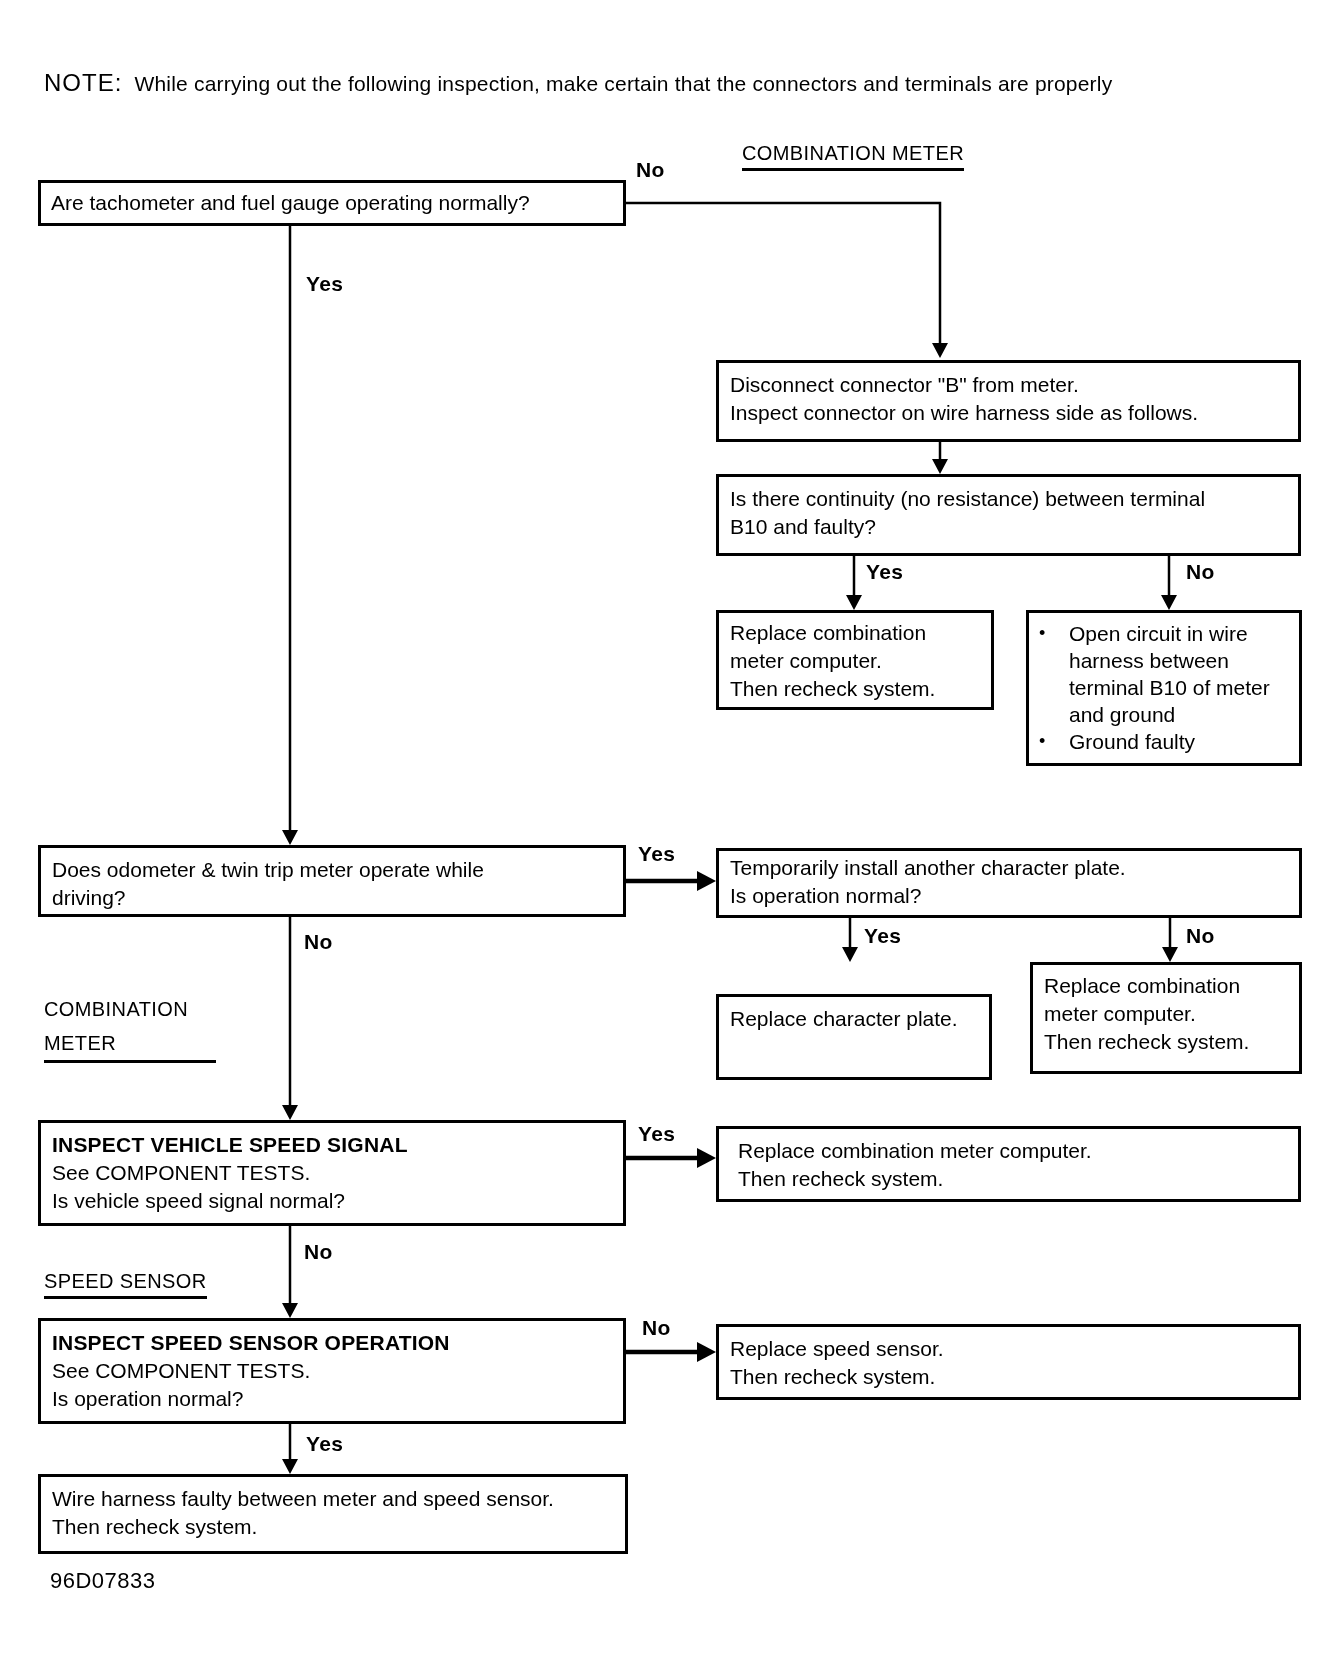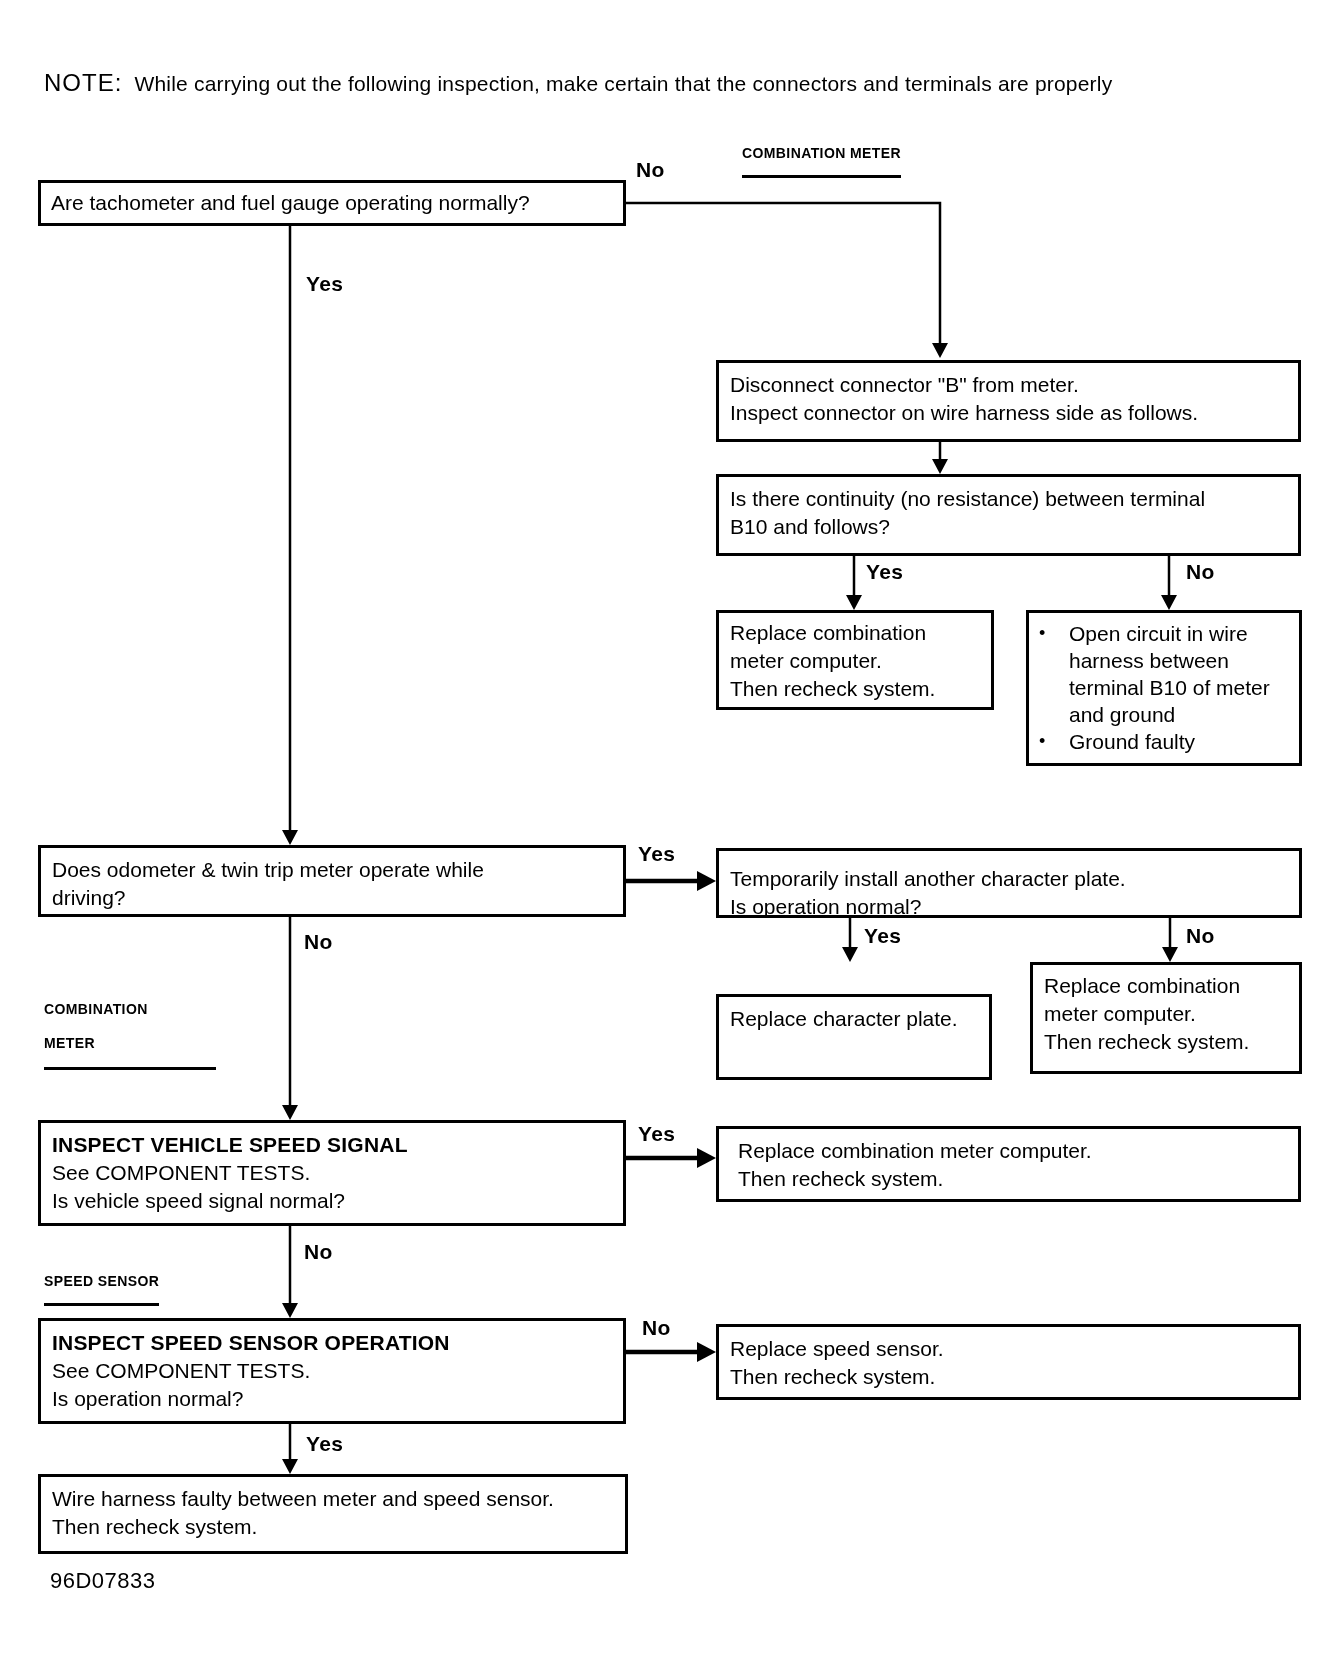--- a/index.html
+++ b/index.html
@@ -13,22 +13,22 @@
   .note{font-size:21px;line-height:42px;letter-spacing:.2px;}
   .note .note-label{font-size:24px;letter-spacing:1px;}
   .box{
     position:absolute;box-sizing:border-box;border:3px solid #000;background:#fff;
     font-size:21px;line-height:28px;padding:8px 11px;
   }
   .box .bold{font-weight:bold;letter-spacing:.2px;}
   .box.single{display:flex;align-items:center;padding:4px 10px;}
   .edge-label{position:absolute;font-size:21px;font-weight:bold;letter-spacing:.3px;}
   .sec-hdr{
-    position:absolute;font-size:14px;font-weight:bold;letter-spacing:.4px;
-    border-bottom:3px solid #000;padding-bottom:7px;line-height:30px;
+    position:absolute;font-size:20px;font-weight:normal;letter-spacing:.4px;
+    border-bottom:3px solid #000;line-height:30px;
   }
   .bullet-row{display:flex;align-items:flex-start;}
   .bullet-dot{width:30px;flex:0 0 30px;font-size:18px;line-height:27px;padding-left:2px;}
   .bullet-text{flex:1;font-size:21px;line-height:27px;}
   .footer-code{font-size:22px;letter-spacing:.5px;margin-left:8px;}
 </style>
 </head>
 <body>
 
 <div class="page">
@@ -113,21 +113,21 @@
   <div class="edge-label" style="left:636px;top:158px;">No</div>
   <div class="edge-label" style="left:306px;top:272px;">Yes</div>
 
   <div class="box" style="left:716px;top:360px;width:585px;height:82px;">
     <div>Disconnect connector "B" from meter.</div>
     <div>Inspect connector on wire harness side as follows.</div>
   </div>
 
   <div class="box" style="left:716px;top:474px;width:585px;height:82px;">
     <div>Is there continuity (no resistance) between terminal</div>
-    <div>B10 and follows?</div>
+    <div>B10 and faulty?</div>
   </div>
   <div class="edge-label" style="left:866px;top:560px;">Yes</div>
   <div class="edge-label" style="left:1186px;top:560px;">No</div>
 
   <div class="box" style="left:716px;top:610px;width:278px;height:100px;padding-top:6px;">
     <div>Replace combination</div>
     <div>meter computer.</div>
     <div>Then recheck system.</div>
   </div>
 
@@ -142,21 +142,21 @@
     </div>
   </div>
 
   <div class="box" style="left:38px;top:845px;width:588px;height:72px;">
     <div>Does odometer &amp; twin trip meter operate while</div>
     <div>driving?</div>
   </div>
   <div class="edge-label" style="left:638px;top:842px;">Yes</div>
   <div class="edge-label" style="left:304px;top:930px;">No</div>
 
-  <div class="box" style="left:716px;top:848px;width:586px;height:70px;padding-top:14px;">
+  <div class="box" style="left:716px;top:848px;width:586px;height:70px;padding-top:3px;">
     <div>Temporarily install another character plate.</div>
     <div>Is operation normal?</div>
   </div>
   <div class="edge-label" style="left:864px;top:924px;">Yes</div>
   <div class="edge-label" style="left:1186px;top:924px;">No</div>
 
   <div class="box" style="left:716px;top:994px;width:276px;height:86px;">
     <div>Replace character plate.</div>
   </div>
 

